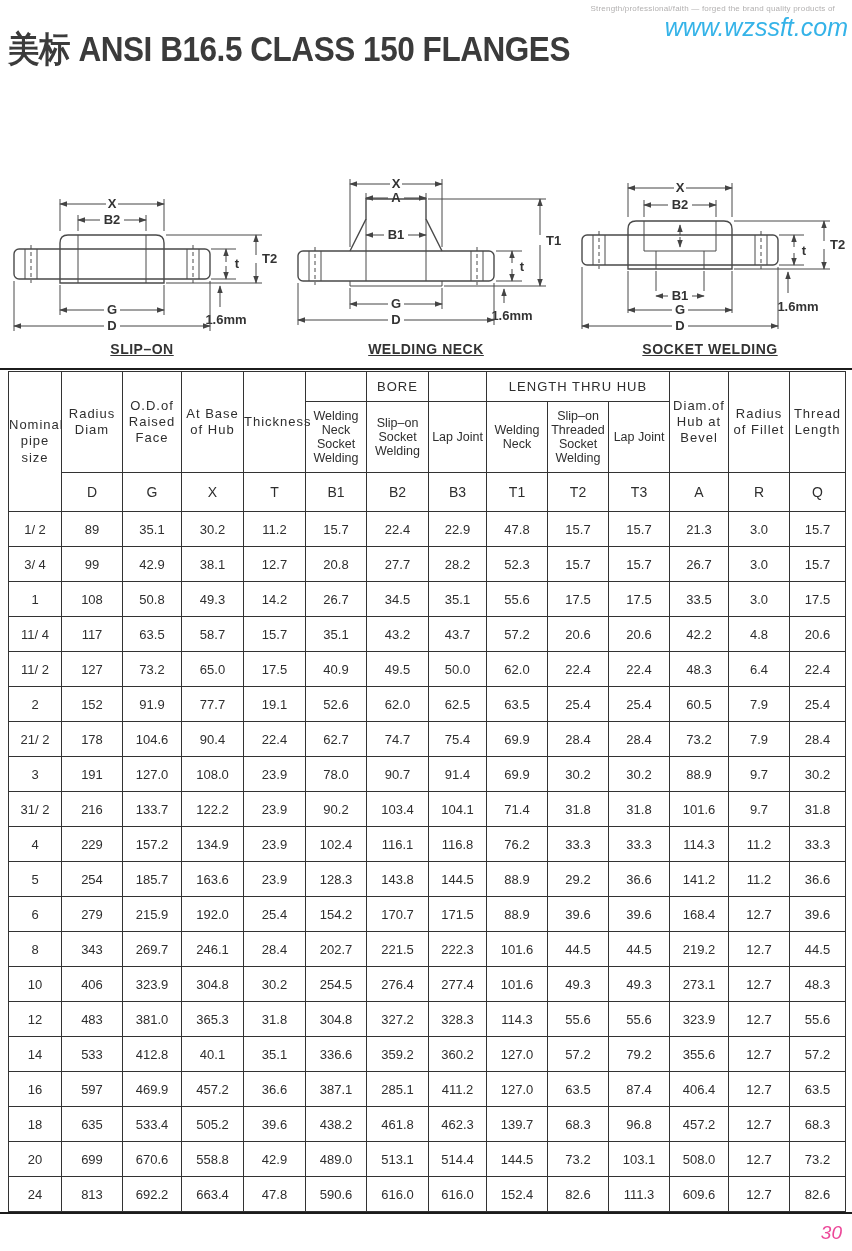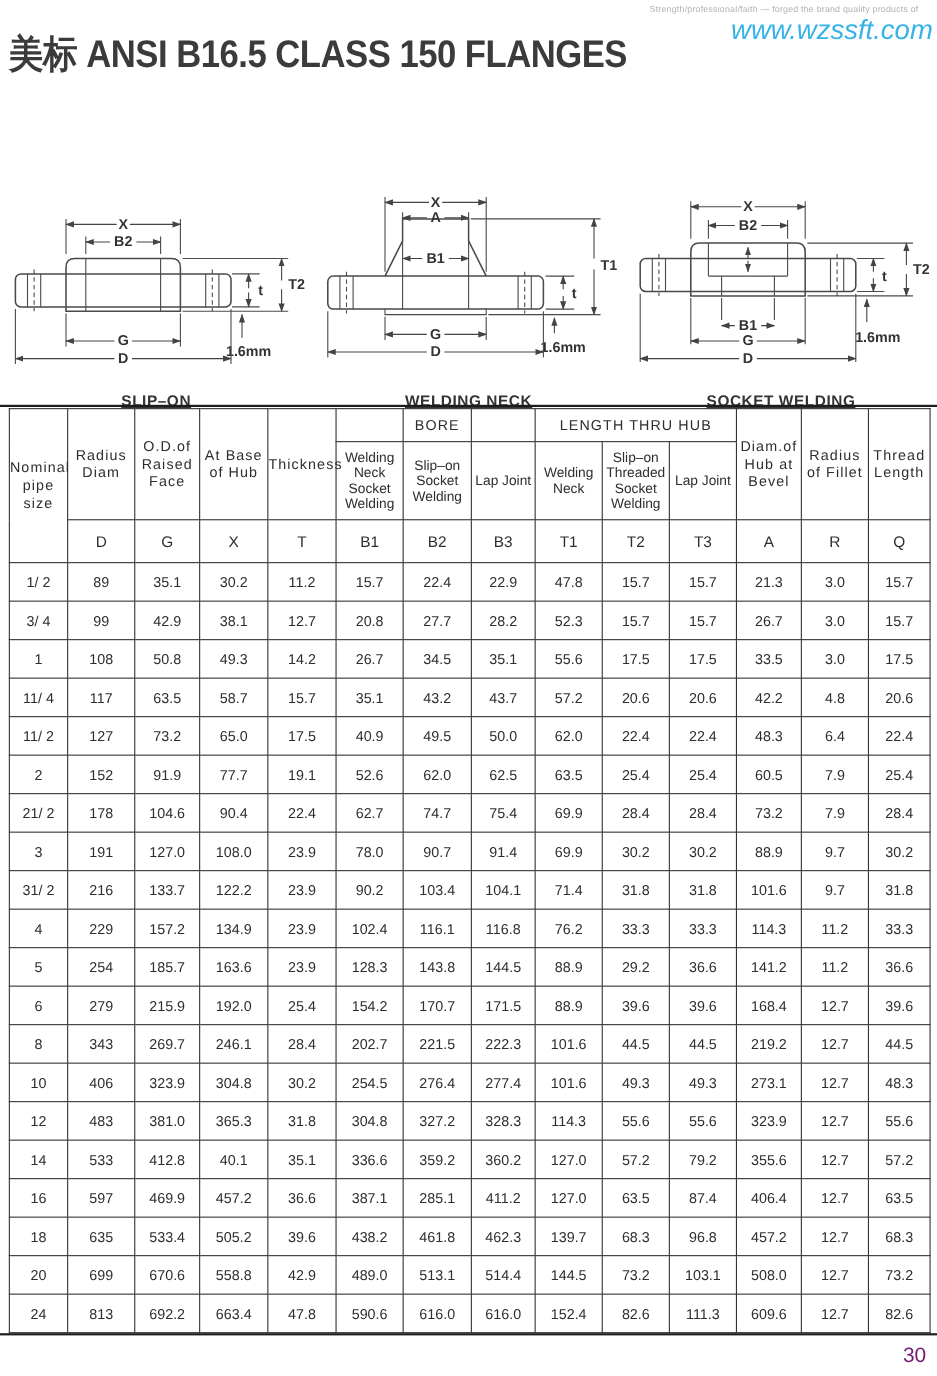--- a/index.html
+++ b/index.html
@@ -10,21 +10,21 @@
   }
   .tagline{position:absolute;top:4px;right:17px;font-size:8px;color:#b2b0b0;letter-spacing:.2px;}
   .website{position:absolute;top:13px;right:4px;font-size:25px;font-style:italic;color:#35b3e8;}
   .page-title{
     position:absolute;top:26px;left:8px;font-size:35px;font-weight:700;color:#3b3b3b;
     letter-spacing:-.5px;white-space:nowrap;transform:scaleX(.9);transform-origin:left top;
   }
   .diagrams{position:absolute;top:165px;left:0;width:852px;display:flex;align-items:flex-end;}
   .diagram{width:284px;text-align:center;display:flex;flex-direction:column;align-items:center;}
   .diagram-caption{font-size:14px;font-weight:700;letter-spacing:.5px;color:#333;
-    text-decoration:underline;margin-top:19px;}
+    text-decoration:underline;margin-top:4px;}
   svg .shape{stroke:#4a4a4a;stroke-width:1.4;fill:none;}
   svg .thin{stroke:#4a4a4a;stroke-width:1;fill:none;}
   svg .dash{stroke:#4a4a4a;stroke-width:1;fill:none;stroke-dasharray:4,3;}
   svg .dim{stroke:#444;stroke-width:1;fill:none;}
   svg text.dim-label{font-size:13px;font-weight:700;fill:#333;text-anchor:middle;
     font-family:"Liberation Sans","DejaVu Sans",sans-serif;}
   svg text.dim-label.start{text-anchor:start;}
   .rule{position:absolute;left:0;width:852px;height:2px;background:#1c1c1c;}
   .rule-top{top:368px;}
   .rule-bottom{top:1212px;}
@@ -628,13 +628,13 @@
         <td>111.3</td>
         <td>609.6</td>
         <td>12.7</td>
         <td>82.6</td>
       </tr>
     </tbody>
 </table>
 
 <div class="rule rule-bottom"></div>
 
-<div style="position:absolute;top:1222px;right:10px;font-size:19px;color:#701a75;">30</div>
+<div style="position:absolute;top:1222px;right:10px;font-size:19px;color:#ec4899;font-style:italic;">30</div>
 
 </body></html>

